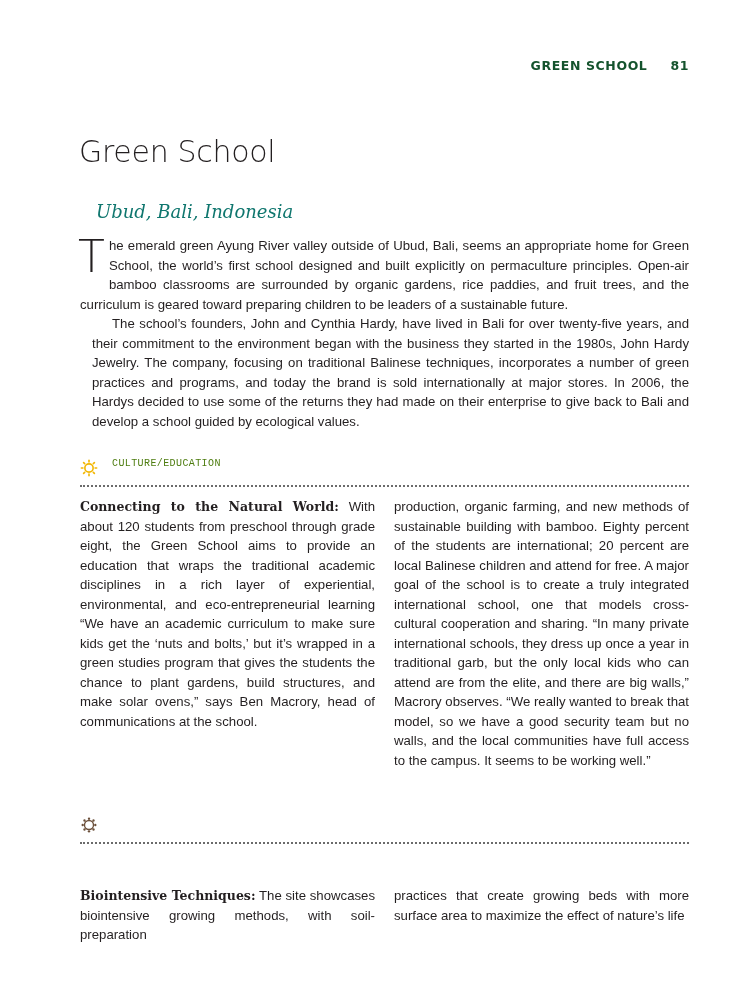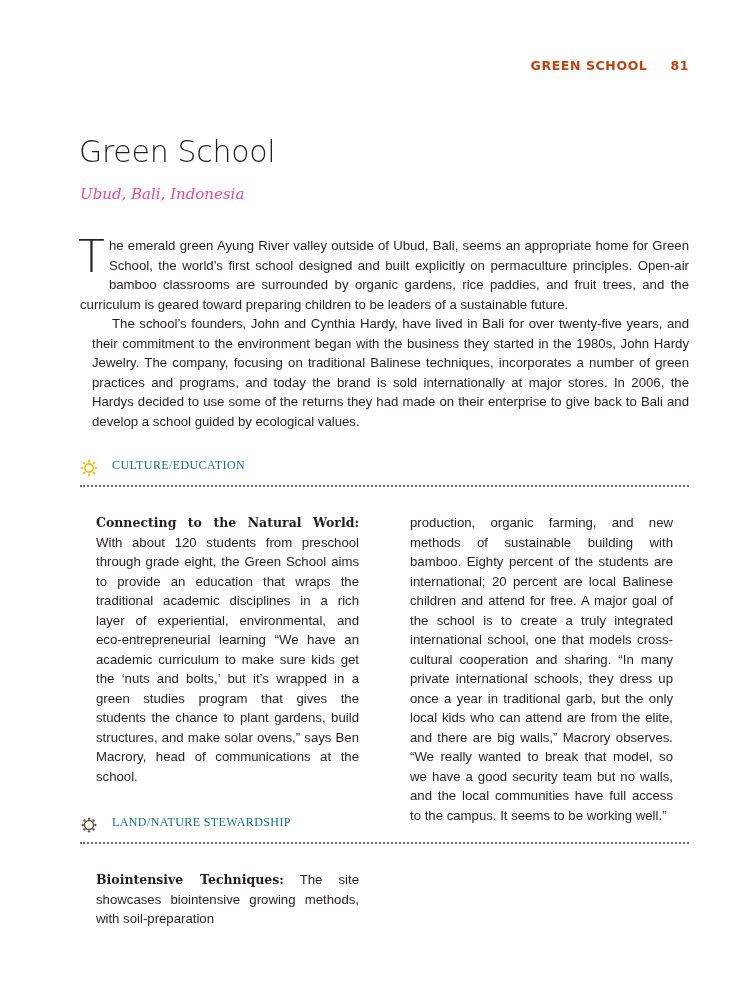--- a/index.html
+++ b/index.html
@@ -1,56 +1,56 @@
 <!DOCTYPE html>
 <html><head>
   <meta charset="utf-8">
   <style>
     html, body { margin: 0; padding: 0; background: #ffffff; }
     body { width: 742px; height: 981px; position: relative; overflow: hidden; color: #231f20; }
     .running-head {
       position: absolute; top: 58px; right: 53px;
       font-family: "DejaVu Sans", sans-serif; font-weight: bold;
-      font-size: 12.5px; letter-spacing: 0.6px; color: #c2410c;
+      font-size: 12.5px; letter-spacing: 0.6px; color: #14532d;
     }
     .running-head .title { margin-right: 18px; }
     .page-title {
       position: absolute; left: 79px; top: 134px; margin: 0;
       font-family: "DejaVu Sans", sans-serif; font-weight: 200;
       font-size: 30px; letter-spacing: -0.3px; color: #231f20;
     }
     .location {
-      position: absolute; left: 80px; top: 185px; margin: 0;
+      position: absolute; left: 80px; top: 185px; margin: 16px;
       font-family: "DejaVu Serif", serif; font-style: italic;
-      font-size: 15px; color: #ec4899;
+      font-size: 18px; color: #0f766e;
     }
     .body-text {
       font-family: "Liberation Sans", sans-serif;
       font-size: 13.2px; line-height: 19.5px; color: #231f20;
       text-align: justify; margin: 0;
     }
     .intro { position: absolute; left: 80px; top: 236px; width: 609px; }
     .intro p { margin: 0; }
     .intro p + p { text-indent: 20px; margin-left: 12px; }
     .dropcap {
       float: left; font-family: "DejaVu Sans", sans-serif; font-weight: 200;
       font-size: 44px; line-height: 38px; margin: 2px 4px 0 -2px; color: #231f20;
     }
     .section-head {
       position: absolute; left: 80px; width: 609px; height: 30px;
       border-bottom: 2px dotted #6b6b6b;
     }
     .section-head .icon { position: absolute; left: 0; top: 4px; width: 18px; height: 18px; }
     .section-head .label {
       position: absolute; left: 32px; top: 3px;
-      font-family: Liberation Serif, serif; font-size: 12px; letter-spacing: 0.4px; color: #0f766e;
+      font-family: Liberation Mono, monospace; font-size: 10px; letter-spacing: 0.4px; color: #4d7c0f;
     }
     .columns { position: absolute; left: 80px; width: 609px; display: flex; justify-content: space-between; }
     .col { width: 295px; }
-    .col p { margin: 16px; }
+    .col p { margin: 0; }
     .col p.indent { text-indent: 20px; }
     .lead { font-family: "DejaVu Serif", serif; font-weight: bold; font-size: 12.5px; }
   </style>
 </head>
 <body>
 
 <div class="running-head">
   <span class="title">GREEN SCHOOL</span>
   <span class="num">81</span>
 </div>
@@ -96,20 +96,22 @@
       <circle cx="10" cy="3" r="1.3"></circle>
       <circle cx="10" cy="17" r="1.3"></circle>
       <circle cx="3" cy="10" r="1.3"></circle>
       <circle cx="17" cy="10" r="1.3"></circle>
       <circle cx="5" cy="5" r="1.3"></circle>
       <circle cx="15" cy="15" r="1.3"></circle>
       <circle cx="15" cy="5" r="1.3"></circle>
       <circle cx="5" cy="15" r="1.3"></circle>
     </g>
   </svg>
-  <span class="label">LAND/NATURE STEWARDSHIP</span>
 </div>
 
-<div class="columns body-text" style="top:854px;">
+<div class="columns body-text" style="top:886px;">
   <div class="col">
     <p><span class="lead">Biointensive Techniques:</span><span> The site showcases biointensive growing methods, with soil-preparation</span></p>
+  </div>
+  <div class="col">
+    <p>practices that create growing beds with more surface area to maximize the effect of nature’s life</p>
   </div>
 </div>
 
 </body></html>

